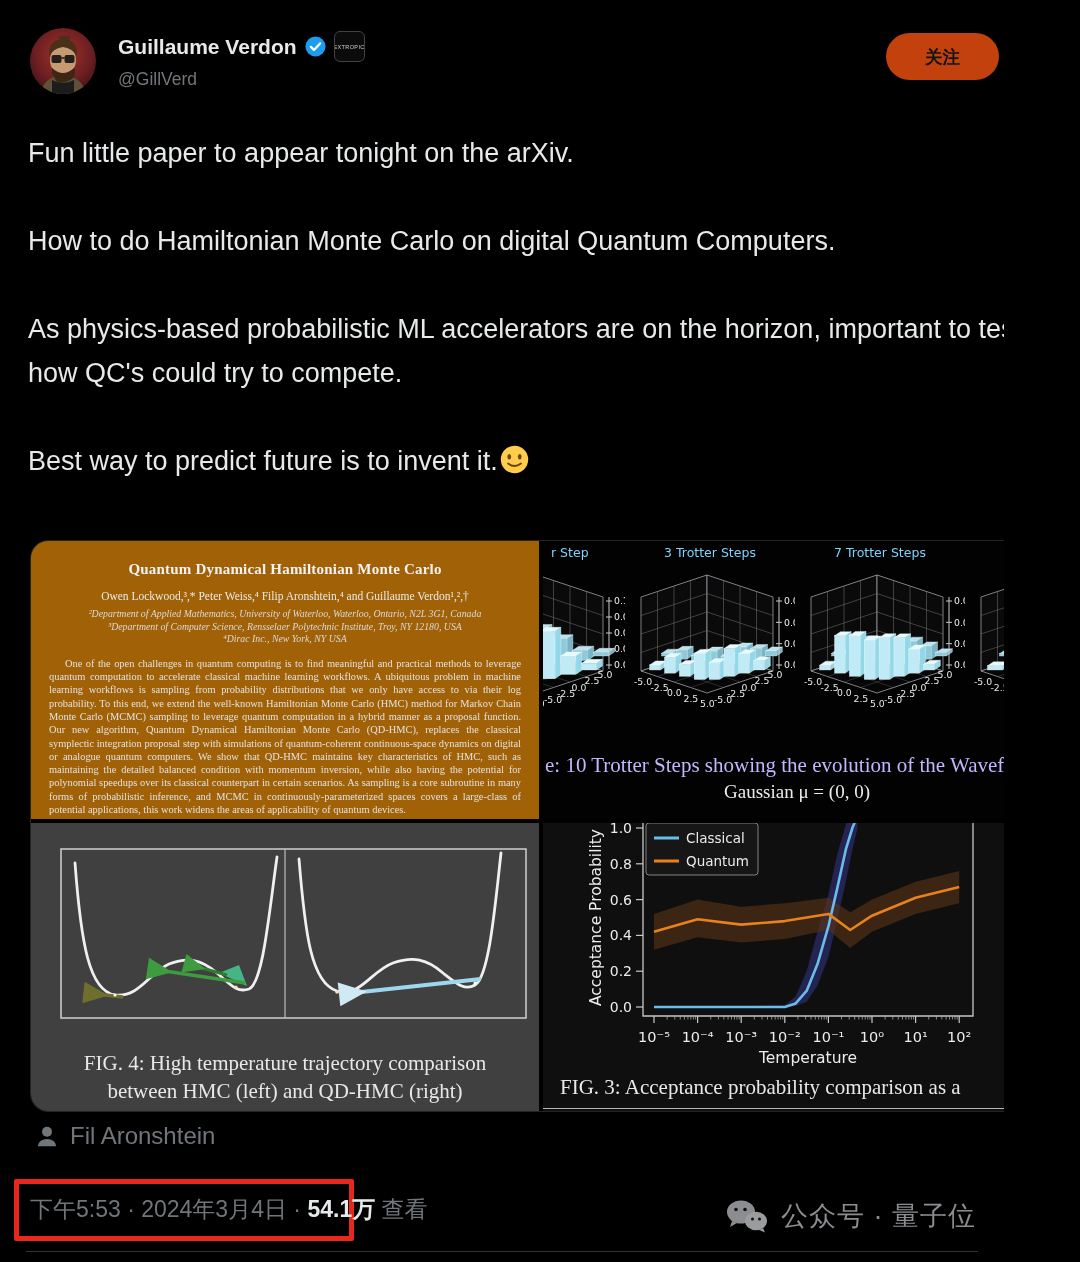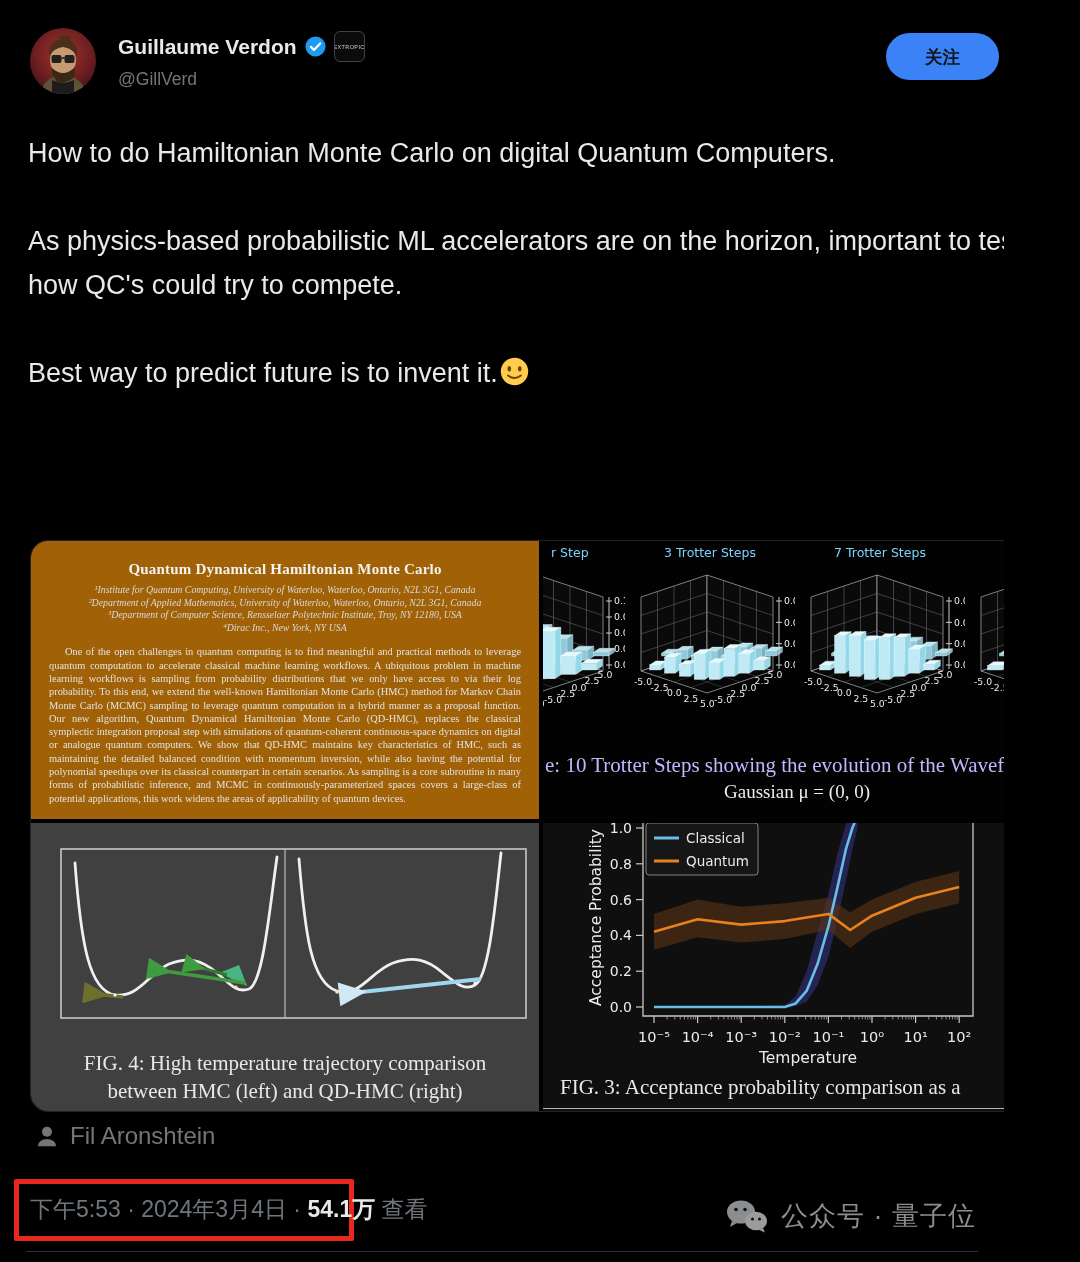--- a/index.html
+++ b/index.html
@@ -10,21 +10,21 @@
   .avatar{position:absolute;left:30px;top:28px;width:66px;height:66px;border-radius:50%;overflow:hidden;}
   .names{position:absolute;left:118px;top:31px;}
   .name-row{display:flex;align-items:center;gap:7px;}
   .display-name{font-size:21px;font-weight:bold;color:#e7e9ea;}
   .verified{width:23px;height:23px;}
   .aff-badge{width:29px;height:29px;border:1.5px solid #3f4346;border-radius:6px;background:#0b0b0b;
              display:flex;align-items:center;justify-content:center;font-size:5.5px;color:#cfcfcf;
              letter-spacing:.4px;overflow:hidden;}
   .handle{font-size:17.5px;color:#71767b;margin-top:7px;}
   .follow-btn{position:absolute;left:886px;top:33px;width:113px;height:47px;border-radius:24px;
-              background:#3b82f6;color:#0f1419;font-size:17.5px;font-weight:bold;border:none;
+              background:#c2410c;color:#0f1419;font-size:17.5px;font-weight:bold;border:none;
               display:flex;align-items:center;justify-content:center;cursor:pointer;font-family:inherit;}
   .more-btn{position:absolute;left:1012px;top:45px;width:44px;height:26px;display:flex;align-items:center;}
 
   
   .tweet-text{position:absolute;left:28px;top:131px;width:1004px;font-size:27px;line-height:44px;color:#e7e9ea;}
   .tweet-text p{margin:0 0 44px 0;}
   .tweet-text p.last{margin-bottom:20px;}
   .emoji{display:inline-block;width:29px;height:29px;vertical-align:-4px;margin-left:2px;}
   .translate-link{display:block;position:absolute;left:28px;top:486px;color:#1d9bf0;font-size:22px;text-decoration:none;}
 
@@ -120,37 +120,38 @@
 
   <div class="more-btn">
     <svg width="40" height="10" viewBox="0 0 40 10">
       <circle cx="6" cy="5" r="2.7" fill="#71767b"></circle>
         <circle cx="17" cy="5" r="2.7" fill="#71767b"></circle>
         <circle cx="28" cy="5" r="2.7" fill="#71767b"></circle>
     </svg>
   </div>
 
   <section class="tweet-text">
+    <p>Fun little paper to appear tonight on the arXiv.</p>
     <p>How to do Hamiltonian Monte Carlo on digital Quantum Computers.</p>
     <p>As physics-based probabilistic ML accelerators are on the horizon, important to test how QC's could try to compete.</p>
     <p class="last"><span>Best way to predict future is to invent it.</span><span class="emoji"><svg viewBox="0 0 36 36" width="29" height="29">
             <circle cx="18" cy="18" r="17" fill="#ffcc4d"></circle>
             <ellipse cx="11.5" cy="14.5" rx="2.3" ry="3.4" fill="#664500"></ellipse>
             <ellipse cx="24.5" cy="14.5" rx="2.3" ry="3.4" fill="#664500"></ellipse>
             <path d="M10 23 Q18 29 26 23" stroke="#664500" stroke-width="2.4" fill="none" stroke-linecap="round"></path>
           </svg></span></p>
     <a class="translate-link" href="#">翻译帖子</a>
   </section>
 
   <figure class="media">
 
     <div class="quad qa paper">
       <div class="paper-title">Quantum Dynamical Hamiltonian Monte Carlo</div>
+      <div class="paper-authors">Owen Lockwood,³,* Peter Weiss,⁴ Filip Aronshtein,⁴ and Guillaume Verdon¹,²,†</div>
       <div class="paper-affils">
-        <div>¹Institute for Quantum Computing, University of Waterloo, Waterloo, Ontario, N2L 3G1, Canada</div>
         <div>²Department of Applied Mathematics, University of Waterloo, Waterloo, Ontario, N2L 3G1, Canada</div>
         <div>³Department of Computer Science, Rensselaer Polytechnic Institute, Troy, NY 12180, USA</div>
         <div>⁴Dirac Inc., New York, NY USA</div>
       </div>
       <p class="paper-abstract">One of the open challenges in quantum computing is to find meaningful and practical methods to leverage quantum computation to accelerate classical machine learning workflows. A ubiquitous problem in machine learning workflows is sampling from probability distributions that we only have access to via their log probability. To this end, we extend the well-known Hamiltonian Monte Carlo (HMC) method for Markov Chain Monte Carlo (MCMC) sampling to leverage quantum computation in a hybrid manner as a proposal function. Our new algorithm, Quantum Dynamical Hamiltonian Monte Carlo (QD-HMC), replaces the classical symplectic integration proposal step with simulations of quantum-coherent continuous-space dynamics on digital or analogue quantum computers. We show that QD-HMC maintains key characteristics of HMC, such as maintaining the detailed balanced condition with momentum inversion, while also having the potential for polynomial speedups over its classical counterpart in certain scenarios. As sampling is a core subroutine in many forms of probabilistic inference, and MCMC in continuously-parameterized spaces covers a large-class of potential applications, this work widens the areas of applicability of quantum devices.</p>
     </div>
 
     <div class="quad qb">
       <div id="trotter-panels">
           <div class="tpanel">

